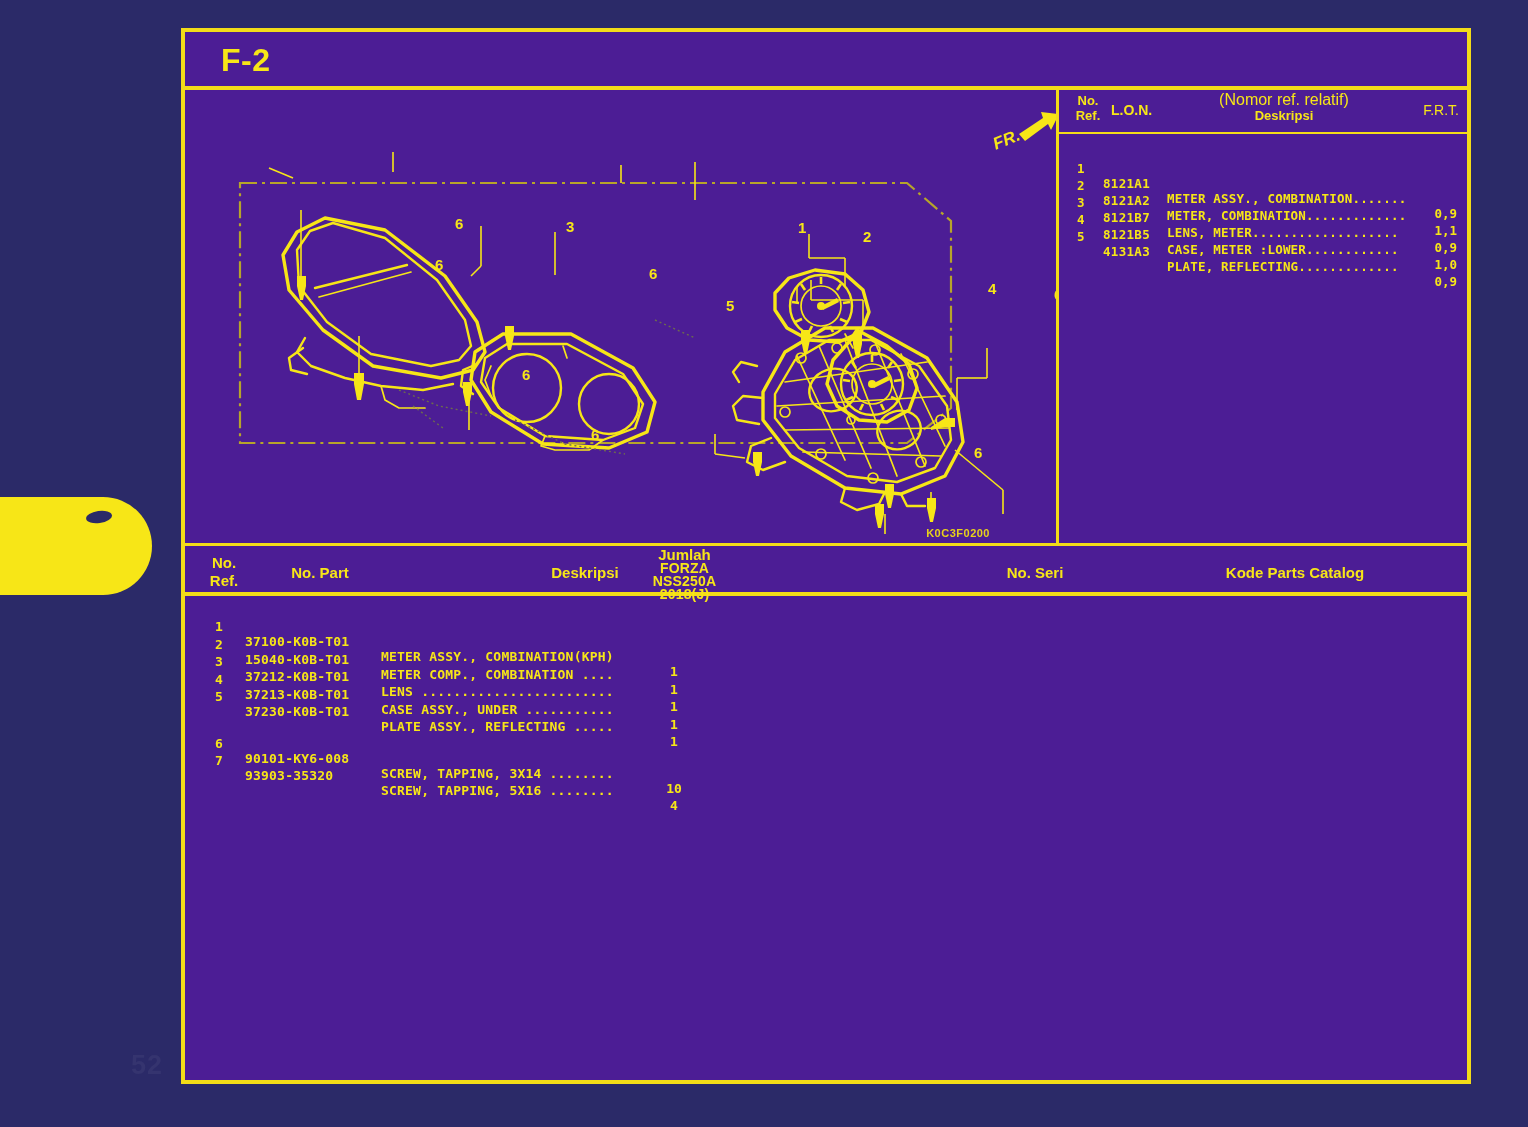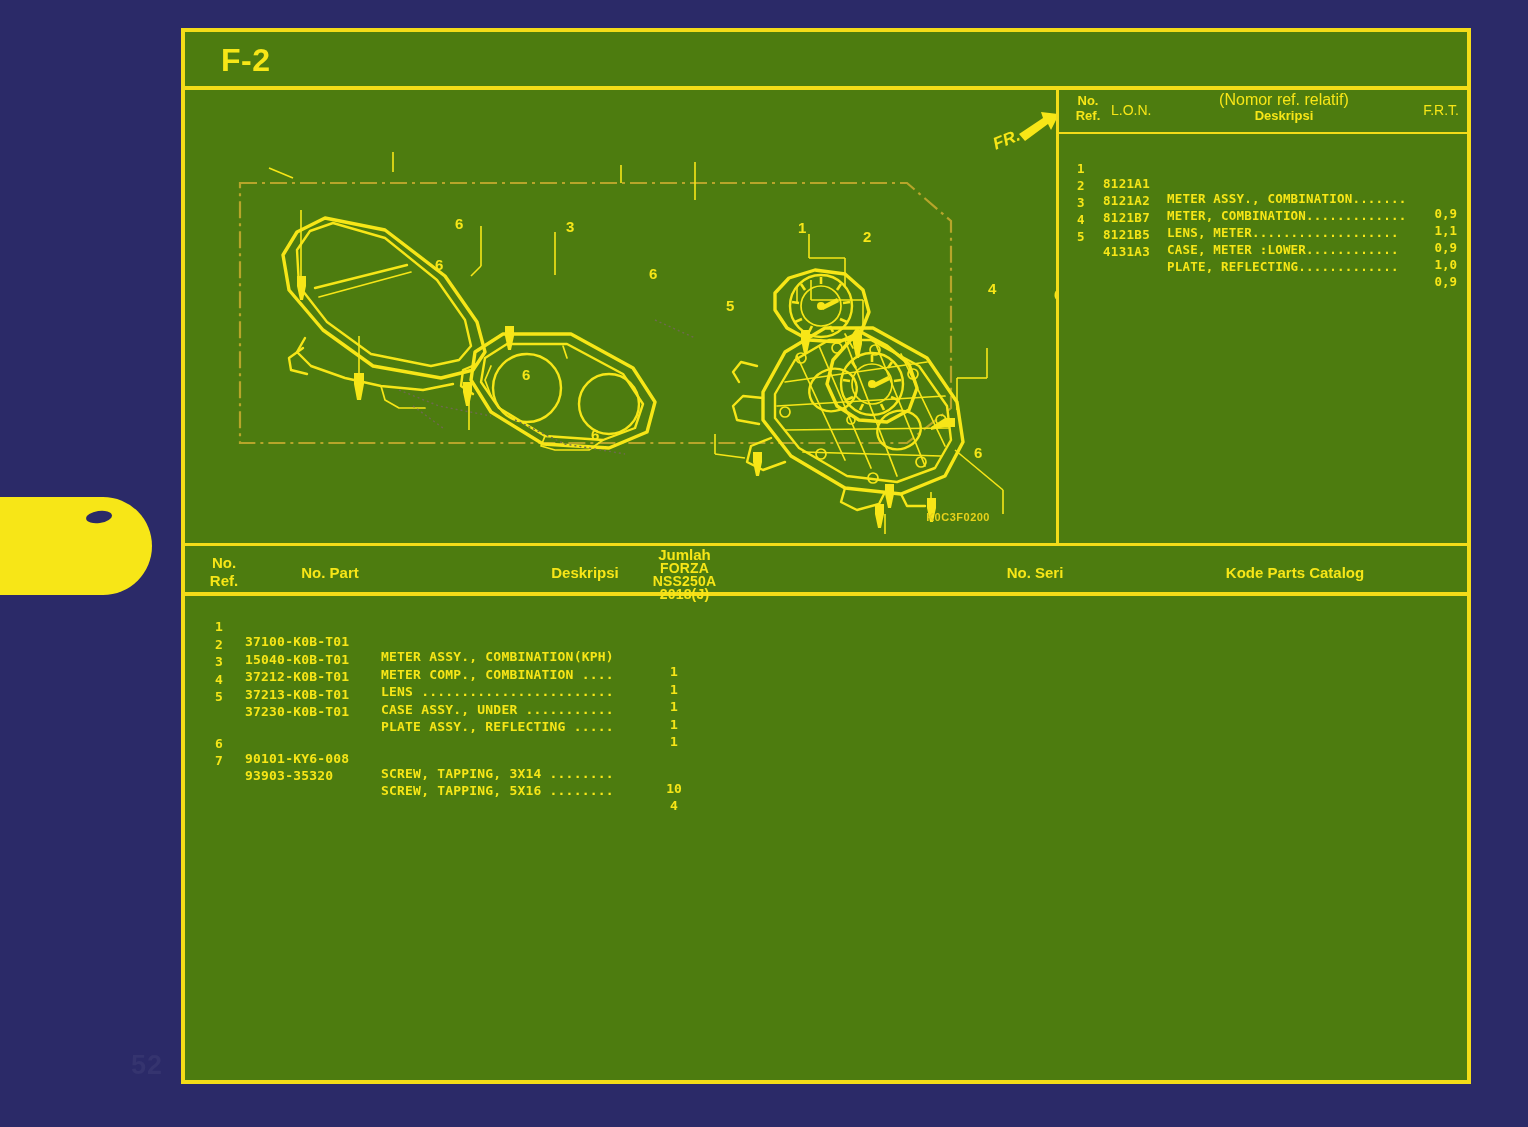--- a/index.html
+++ b/index.html
@@ -48,21 +48,21 @@
   }
 
   
   #catalog-panel {
     position: absolute;
     left: 181px;
     top: 28px;
     width: 1290px;
     height: 1056px;
     border: 4px solid #f3dc18;
-    background: #4d7c0f;
+    background: #4c1d95;
     box-sizing: border-box;
   }
 
   
   #title-bar {
     position: absolute;
     left: 0; top: 0;
     width: 100%;
     height: 58px;
     border-bottom: 4px solid #f3dc18;
@@ -96,21 +96,21 @@
     top: 58px;
     width: 874px;
     height: 453px;
     border-right: 3px solid #f3dc18;
     box-sizing: border-box;
     overflow: hidden;
   }
   #diagram-code {
     position: absolute;
     right: 66px;
-    bottom: 20px;
+    bottom: 4px;
     font-size: 11px;
     font-weight: bold;
     color: #e8d21a;
     letter-spacing: 0.5px;
     font-family: "Liberation Sans", sans-serif;
   }
   #fr-indicator {
     position: absolute;
     left: 808px;
     top: 14px;
@@ -143,21 +143,21 @@
     border-bottom: 2px solid #f3dc18;
     color: #f7e617;
   }
   #frt-header .col-noref {
     position: absolute; left: 12px; top: 3px;
     font-size: 13px; font-weight: bold; line-height: 15px;
     text-align: center; width: 34px;
   }
   #frt-header .col-lon {
     position: absolute; left: 52px; top: 12px;
-    font-size: 14px; font-weight: normal;
+    font-size: 14px; font-weight: bold;
   }
   #frt-header .col-desk {
     position: absolute; left: 110px; top: 2px;
     width: 230px; text-align: center; line-height: 16px;
   }
   #frt-header .col-desk .sub {
     font-size: 16px; font-weight: normal; display: block;
   }
   #frt-header .col-desk .main {
     font-size: 13px; font-weight: bold; display: block;
@@ -196,21 +196,21 @@
     box-sizing: border-box;
     color: #f7e617;
   }
   #parts-header .ph {
     position: absolute;
     font-size: 15px;
     font-weight: bold;
     text-align: center;
   }
   #parts-header .ph-noref { left: 12px; top: 8px; width: 54px; line-height: 18px; }
-  #parts-header .ph-part  { left: 75px; top: 18px; width: 140px; }
+  #parts-header .ph-part  { left: 65px; top: 18px; width: 140px; }
   #parts-header .ph-desk  { left: 300px; top: 18px; width: 200px; }
   #parts-header .ph-jumlah{ left: 447px; top: 2px; width: 105px; line-height: 13px; }
   #parts-header .ph-jumlah .j-main { font-size: 15px; display: block; margin-bottom: 1px; }
   #parts-header .ph-jumlah .j-sub  { font-size: 14px; display: block; letter-spacing: 0.2px; }
   #parts-header .ph-seri  { left: 790px; top: 18px; width: 120px; }
   #parts-header .ph-kode  { left: 1010px; top: 18px; width: 200px; }
 
   
   #parts-rows {
     position: absolute;

